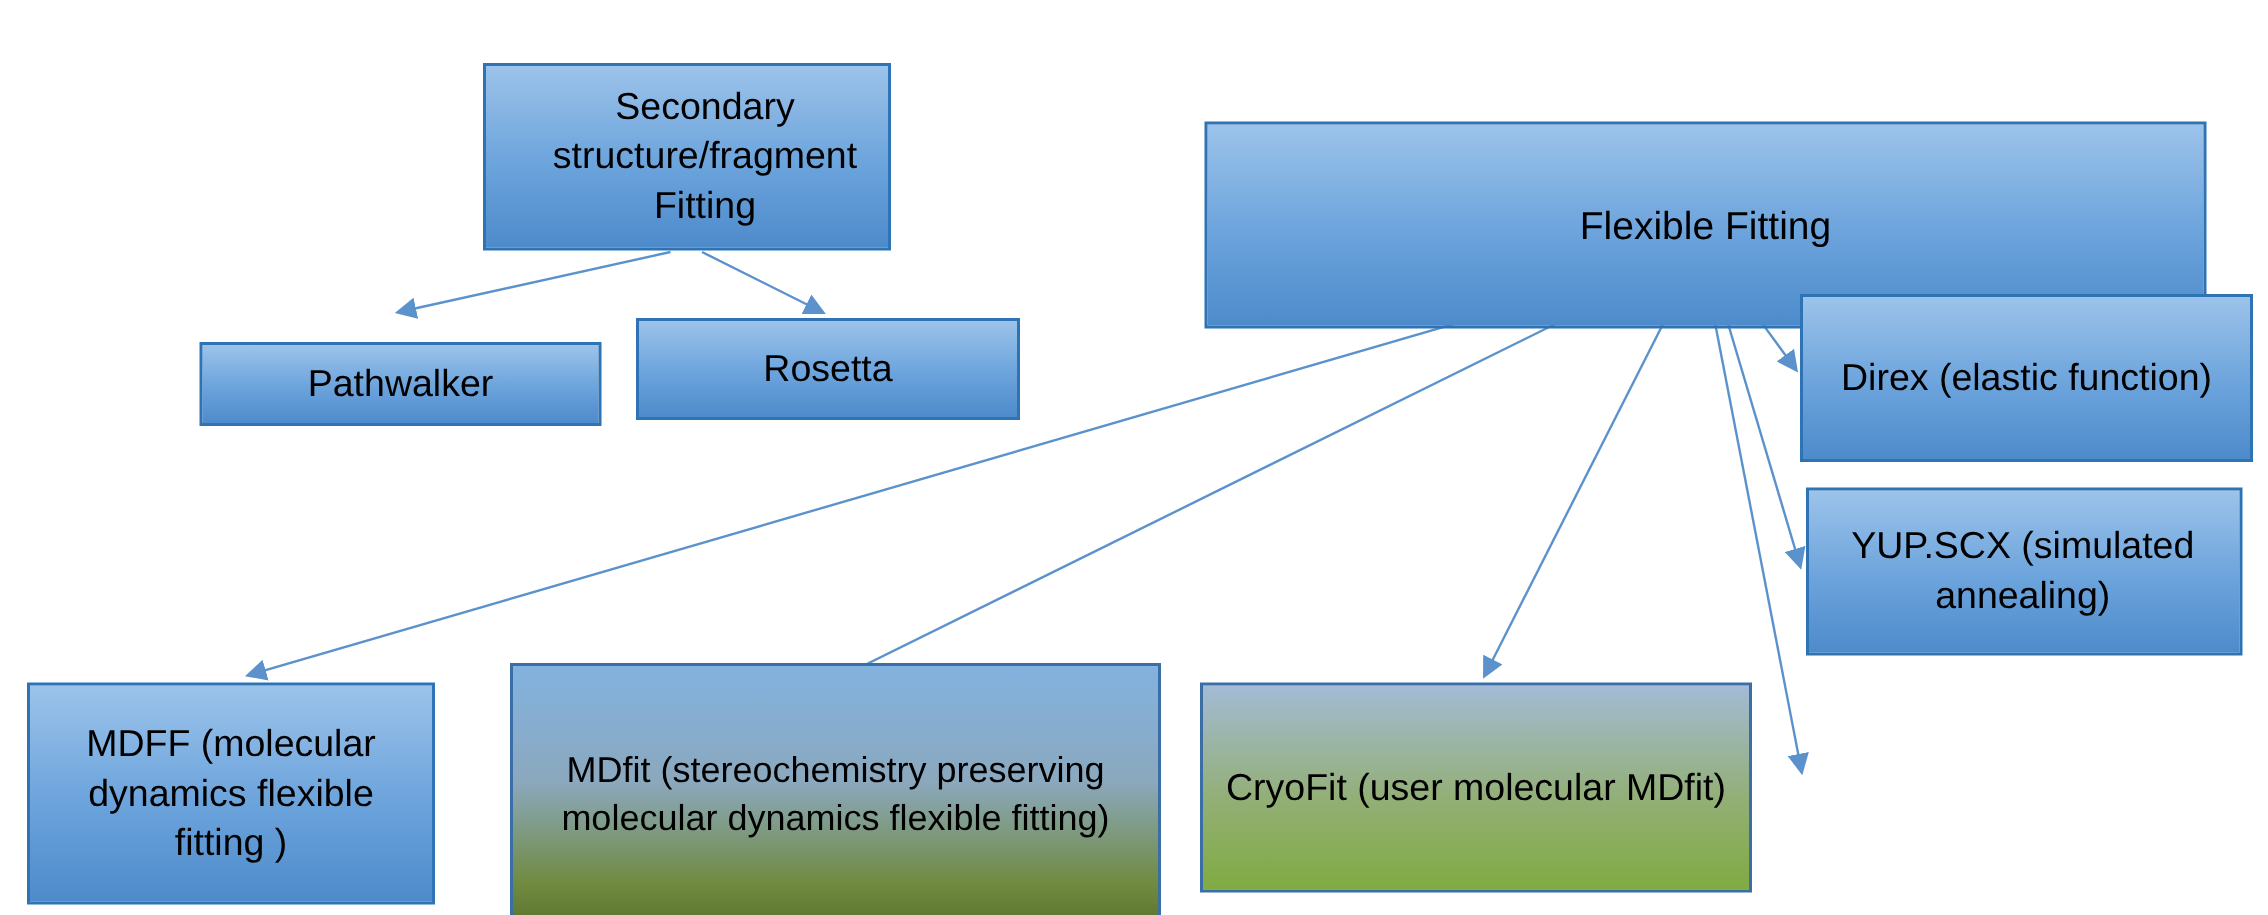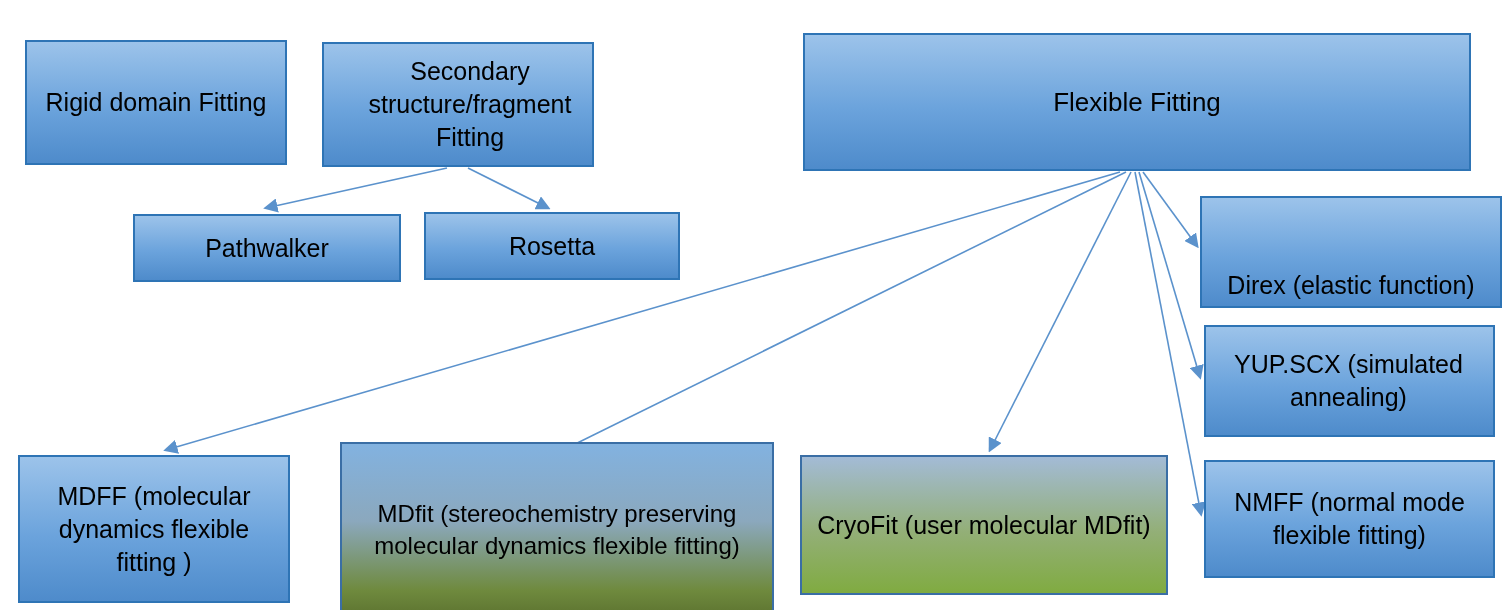--- a/index.html
+++ b/index.html
@@ -33,21 +33,21 @@
     padding: 4px 12px;
   }
   .node.bluegreen {
     background: linear-gradient(180deg, #82b2e0 0%, #8ba8bd 45%, #6f8a3e 85%, #5d7430 100%);
     border-color: #3a6ea5;
   }
   .node.green {
     background: linear-gradient(180deg, #a3bbd6 0%, #93af77 55%, #80ab41 100%);
     border-color: #3a6ea5;
   }
-  .node.big { font-size: 26px; }
+  .node.big { font-size: 26px; margin-top: 48px; }
   .node.small { font-size: 24px; }
 </style>
 </head>
 <body>
 
 <div id="canvas">
 
   <svg id="connectors" viewBox="0 0 1512 610" xmlns="http://www.w3.org/2000/svg">
     <defs>
       <marker id="arrow" viewBox="0 0 10 10" refX="8" refY="5" markerWidth="9" markerHeight="9" orient="auto-start-reverse">
@@ -57,51 +57,45 @@
     <line x1="447" y1="168" x2="266" y2="208" stroke="#5b92cc" stroke-width="1.6" marker-end="url(#arrow)"></line>
     <line x1="468" y1="168" x2="548" y2="208" stroke="#5b92cc" stroke-width="1.6" marker-end="url(#arrow)"></line>
     <line x1="1120" y1="172" x2="166" y2="450" stroke="#5b92cc" stroke-width="1.6" marker-end="url(#arrow)"></line>
     <line x1="1126" y1="172" x2="557" y2="453" stroke="#5b92cc" stroke-width="1.6" marker-end="url(#arrow)"></line>
     <line x1="1131" y1="172" x2="990" y2="450" stroke="#5b92cc" stroke-width="1.6" marker-end="url(#arrow)"></line>
     <line x1="1135" y1="172" x2="1201" y2="514" stroke="#5b92cc" stroke-width="1.6" marker-end="url(#arrow)"></line>
     <line x1="1139" y1="172" x2="1200" y2="377" stroke="#5b92cc" stroke-width="1.6" marker-end="url(#arrow)"></line>
     <line x1="1143" y1="172" x2="1197" y2="246" stroke="#5b92cc" stroke-width="1.6" marker-end="url(#arrow)"></line>
   </svg>
 
-  <div class="node" style="left:25px; top:40px; width:262px; height:125px;">
-    <span>Rigid domain Fitting</span>
-  </div>
 
   <div class="node" style="left:322px; top:42px; width:272px; height:125px;padding-left:36px;">
     <span>Secondary structure/fragment Fitting</span>
   </div>
 
   <div class="node big" style="left:803px; top:33px; width:668px; height:138px;">
     <span>Flexible Fitting</span>
   </div>
 
-  <div class="node" style="left:133px; top:214px; width:268px; height:68px;">
+  <div class="node" style="left:133px; top:228px; width:268px; height:56px;">
     <span>Pathwalker</span>
   </div>
 
   <div class="node" style="left:424px; top:212px; width:256px; height:68px;">
     <span>Rosetta</span>
   </div>
 
-  <div class="node" style="left:1200px; top:196px; width:302px; height:112px;align-items:flex-end;">
+  <div class="node" style="left:1200px; top:196px; width:302px; height:112px;">
     <span>Direx (elastic function)</span>
   </div>
 
   <div class="node" style="left:1204px; top:325px; width:291px; height:112px;padding-left:10px;">
     <span>YUP.SCX (simulated annealing)</span>
   </div>
 
-  <div class="node" style="left:1204px; top:460px; width:291px; height:118px;">
-    <span>NMFF (normal mode flexible fitting)</span>
-  </div>
 
   <div class="node" style="left:18px; top:455px; width:272px; height:148px;">
     <span>MDFF (molecular dynamics flexible fitting )</span>
   </div>
 
   <div class="node bluegreen small" style="left:340px; top:442px; width:434px; height:176px;">
     <span>MDfit (stereochemistry preserving molecular dynamics flexible fitting)</span>
   </div>
 
   <div class="node green" style="left:800px; top:455px; width:368px; height:140px;">

